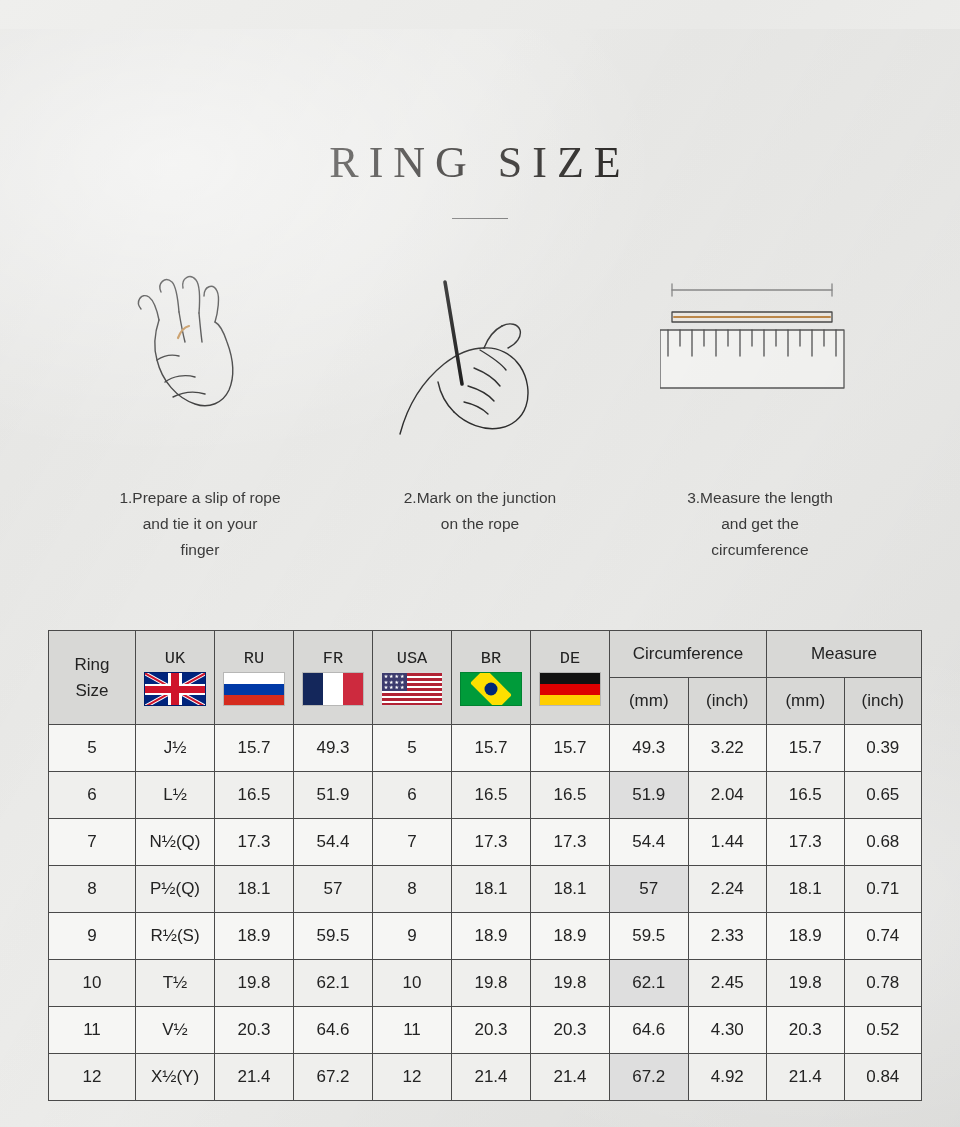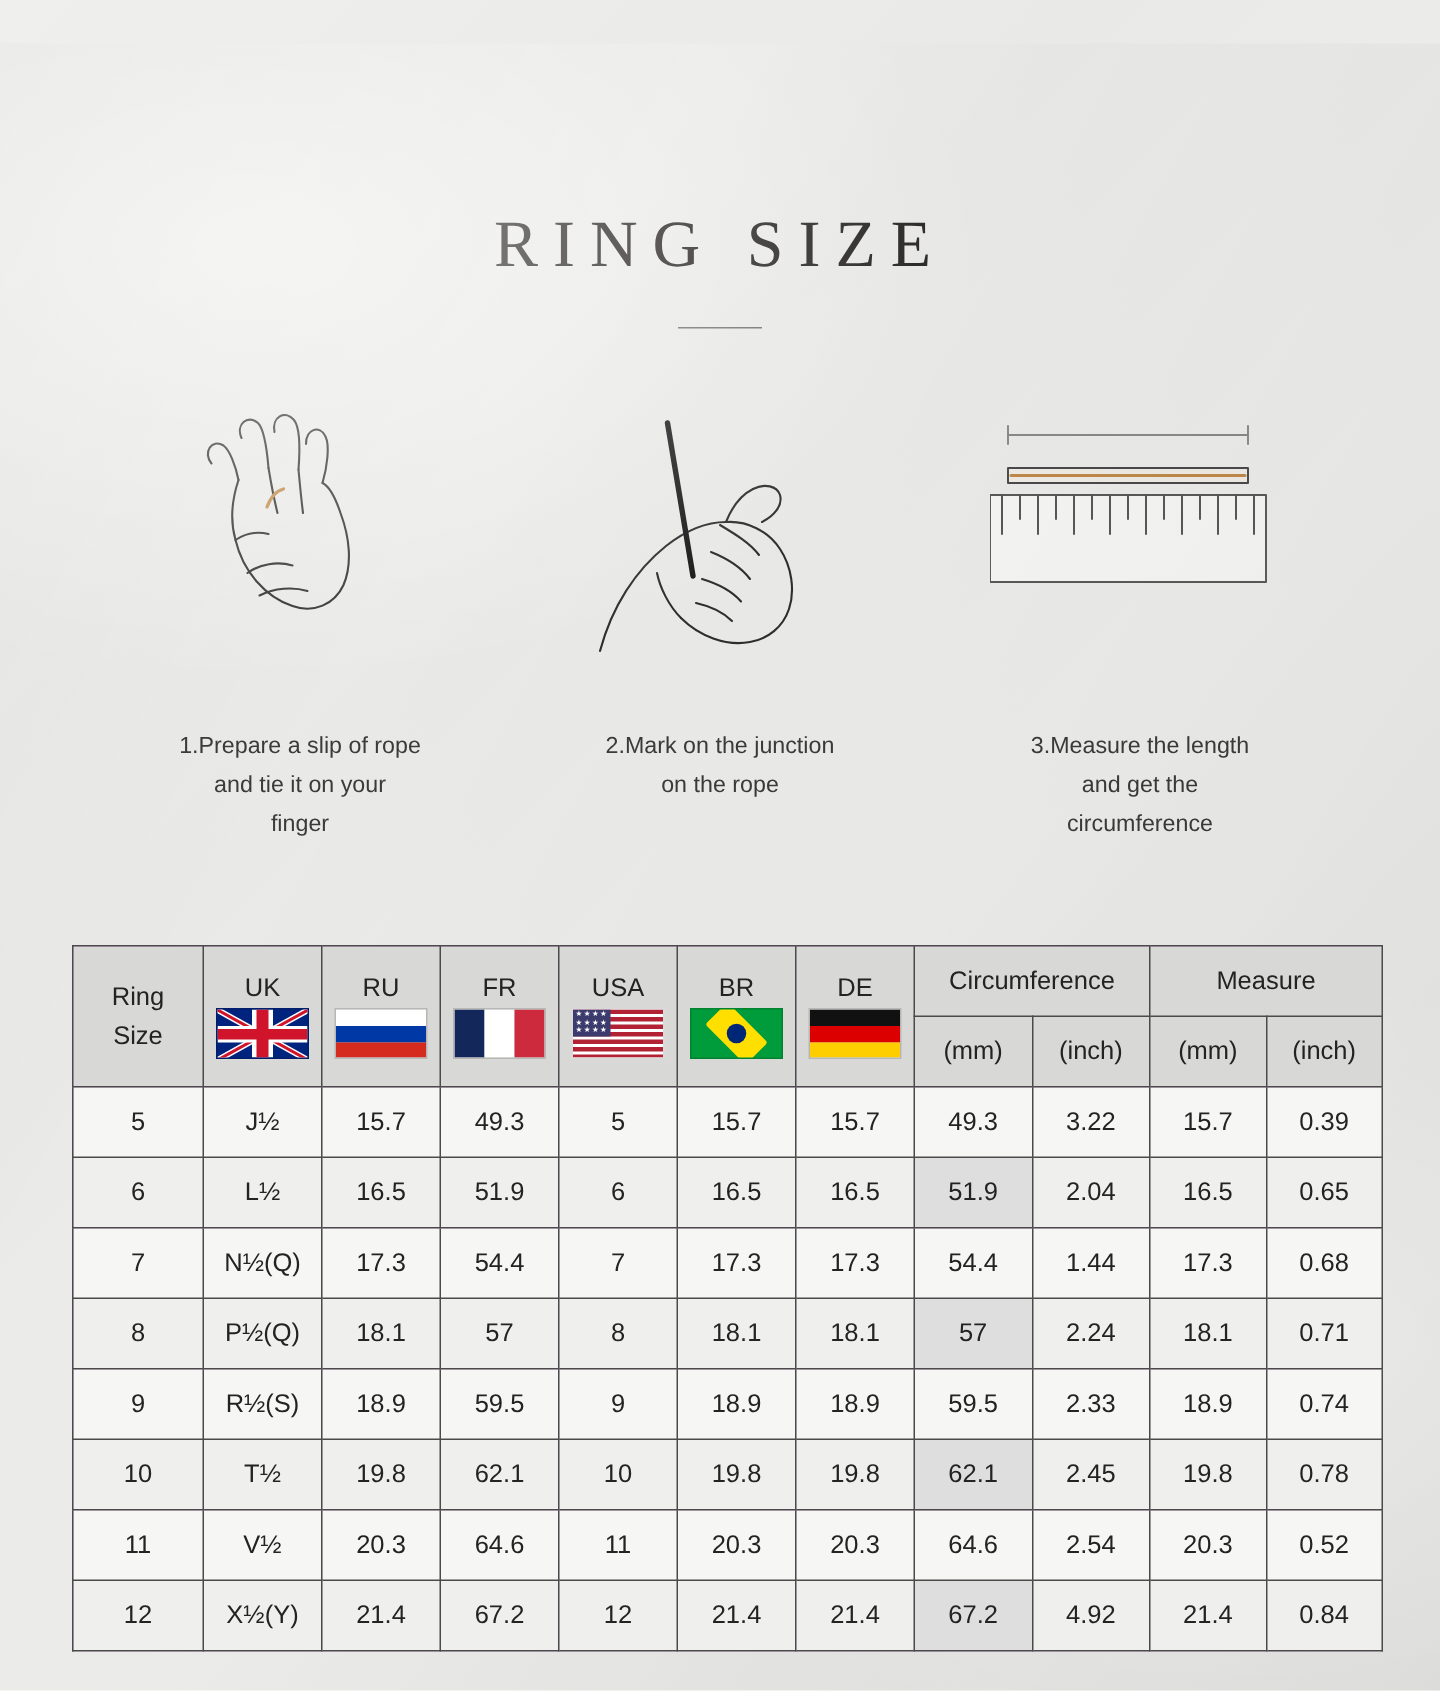--- a/index.html
+++ b/index.html
@@ -74,21 +74,21 @@
   
   .table-wrap {
     position: absolute;
     left: 48px;
     top: 601px;
     width: 864px;
   }
   table.size-table {
     border-collapse: collapse;
     width: 864px;
-    background: #f0abfc;
+    background: #22c55e;
     table-layout: fixed;
   }
   table.size-table th,
   table.size-table td {
     border: 1px solid #4a4a4a;
     text-align: center;
     font-size: 17px;
     color: #232323;
     font-family: "Liberation Sans", sans-serif;
     font-weight: 400;
@@ -101,20 +101,21 @@
     font-size: 17.5px;
   }
   .hdr-country {
     line-height: 20px;
     padding: 2px 0 0 0;
     vertical-align: middle;
   }
   .hdr-label {
     display: block;
     margin-bottom: 3px;
+    font-family: Liberation Mono, monospace;
   }
   .hdr-ringsize {
     line-height: 26px;
     font-size: 17.5px;
   }
   tbody tr:nth-child(odd) td { background: #f6f6f4; }
   tbody tr:nth-child(even) td { background: #efefed; }
   tbody td.shaded { background: #e2e2e0; }
   tbody tr:nth-child(even) td.shaded { background: #dedede; }
 
@@ -406,21 +407,21 @@
           </tr>
           <tr>
             <td>11</td>
             <td>V½</td>
             <td>20.3</td>
             <td>64.6</td>
             <td>11</td>
             <td>20.3</td>
             <td>20.3</td>
             <td class="shaded">64.6</td>
-            <td>2.54</td>
+            <td>4.30</td>
             <td>20.3</td>
             <td>0.52</td>
           </tr>
           <tr>
             <td>12</td>
             <td>X½(Y)</td>
             <td>21.4</td>
             <td>67.2</td>
             <td>12</td>
             <td>21.4</td>

